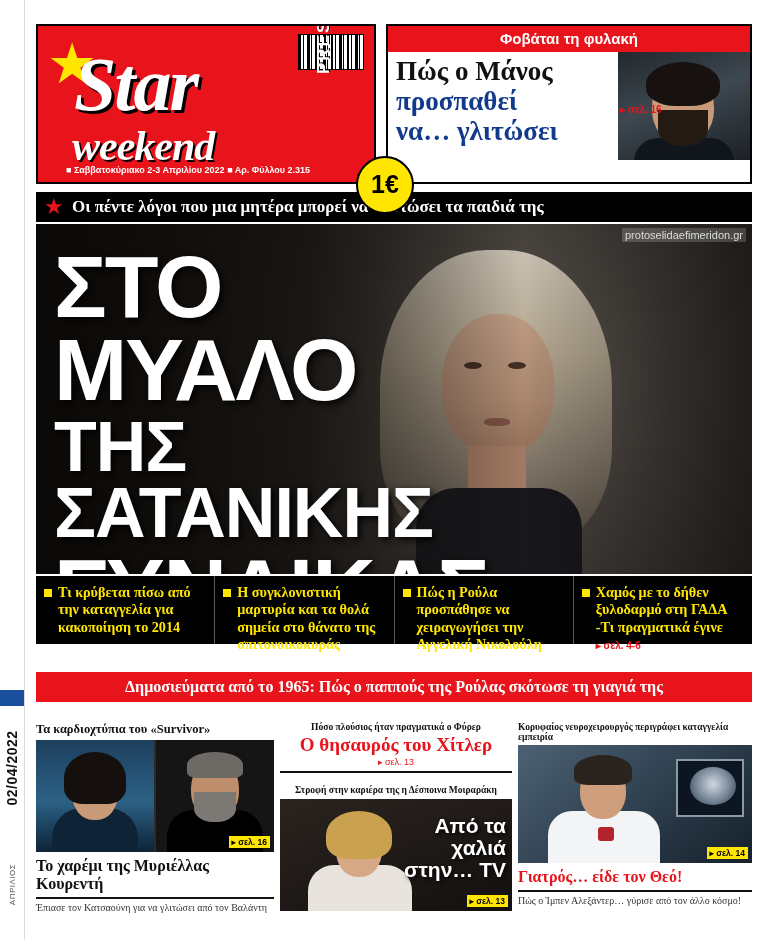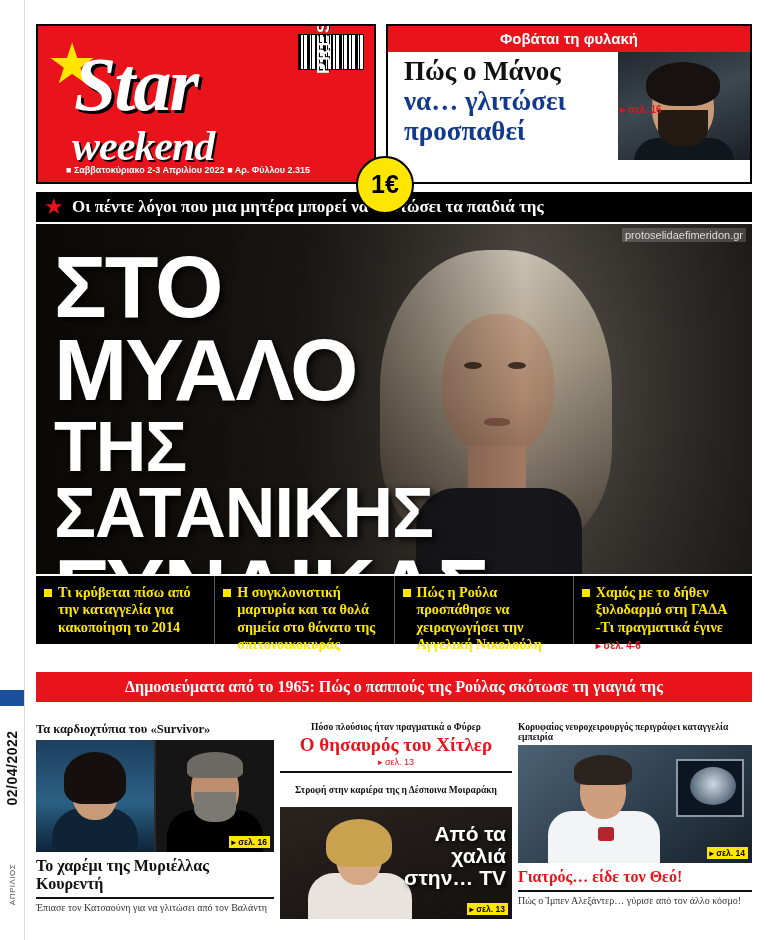--- a/index.html
+++ b/index.html
@@ -242,21 +242,21 @@
     position: absolute;
     left: 16px;
     top: 86px;
     width: 100px;
     height: 30px;
     border-radius: 24px 24px 0 0;
     background: #11161c;
   }
   .teaser-head {
     position: absolute;
-    left: 16px;
+    left: 8px;
     top: 30px;
     width: 226px;
     font-family: "Liberation Serif", serif;
     font-weight: bold;
     font-size: 27px;
     line-height: 1.12;
     color: #111;
   }
   .teaser-head .blue { color: #123a8c; }
   .teaser-ref {
@@ -606,21 +606,21 @@
   .p2-ref {
     text-align: center;
     font-family: "Liberation Sans", sans-serif;
     font-size: 9px;
     color: #e8131b;
     margin-top: 2px;
   }
   .p2-photo {
     position: relative;
     height: 112px;
-    margin-top: 12px;
+    margin-top: 4px;
     overflow: hidden;
     background: #101010;
   }
   .p2-bg { position: absolute; inset: 0; background: linear-gradient(160deg, #2a2420 0%, #14100e 100%); }
   .p2-face {
     position: absolute; left: 56px; top: 22px;
     width: 46px; height: 56px; border-radius: 50% 50% 46% 46%;
     background: #d6a886;
   }
   .p2-hair {
@@ -714,22 +714,22 @@
     <div class="teaser">
       <div class="teaser-kicker">Φοβάται τη φυλακή</div>
       <div class="teaser-photo">
         <div class="tp-body"></div>
         <div class="tp-face"></div>
         <div class="tp-beard"></div>
         <div class="tp-hair"></div>
       </div>
       <div class="teaser-head">
         <div>Πώς ο Μάνος</div>
+        <div class="blue">προσπαθεί</div>
         <div class="blue">να… γλιτώσει</div>
-        <div class="blue">προσπαθεί</div>
       </div>
       <div class="teaser-ref">▸ σελ. 16</div>
     </div>
 
     <div class="banner">
       <div class="banner-star">★</div>
       <div class="banner-text">Οι πέντε λόγοι που μια μητέρα μπορεί να σκοτώσει τα παιδιά της</div>
     </div>
 
     <div class="hero">

